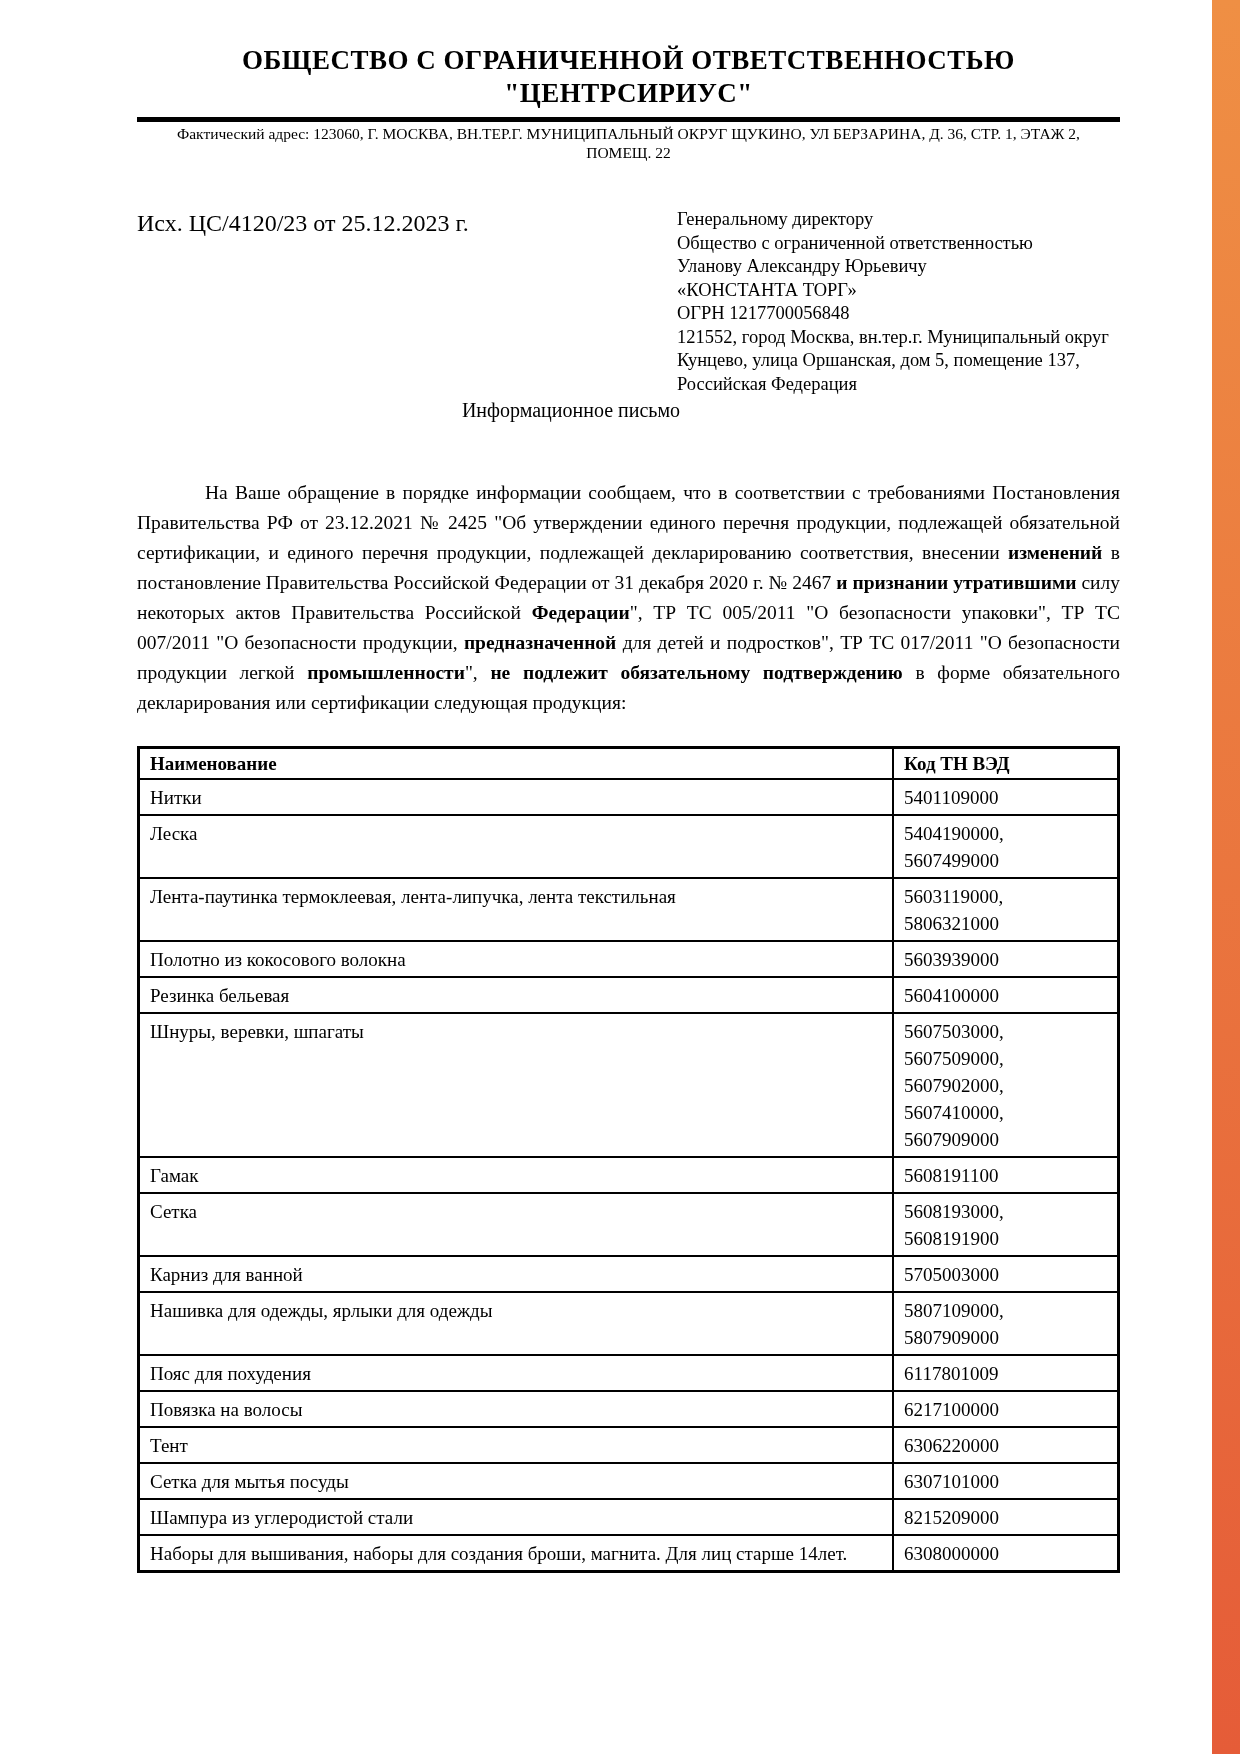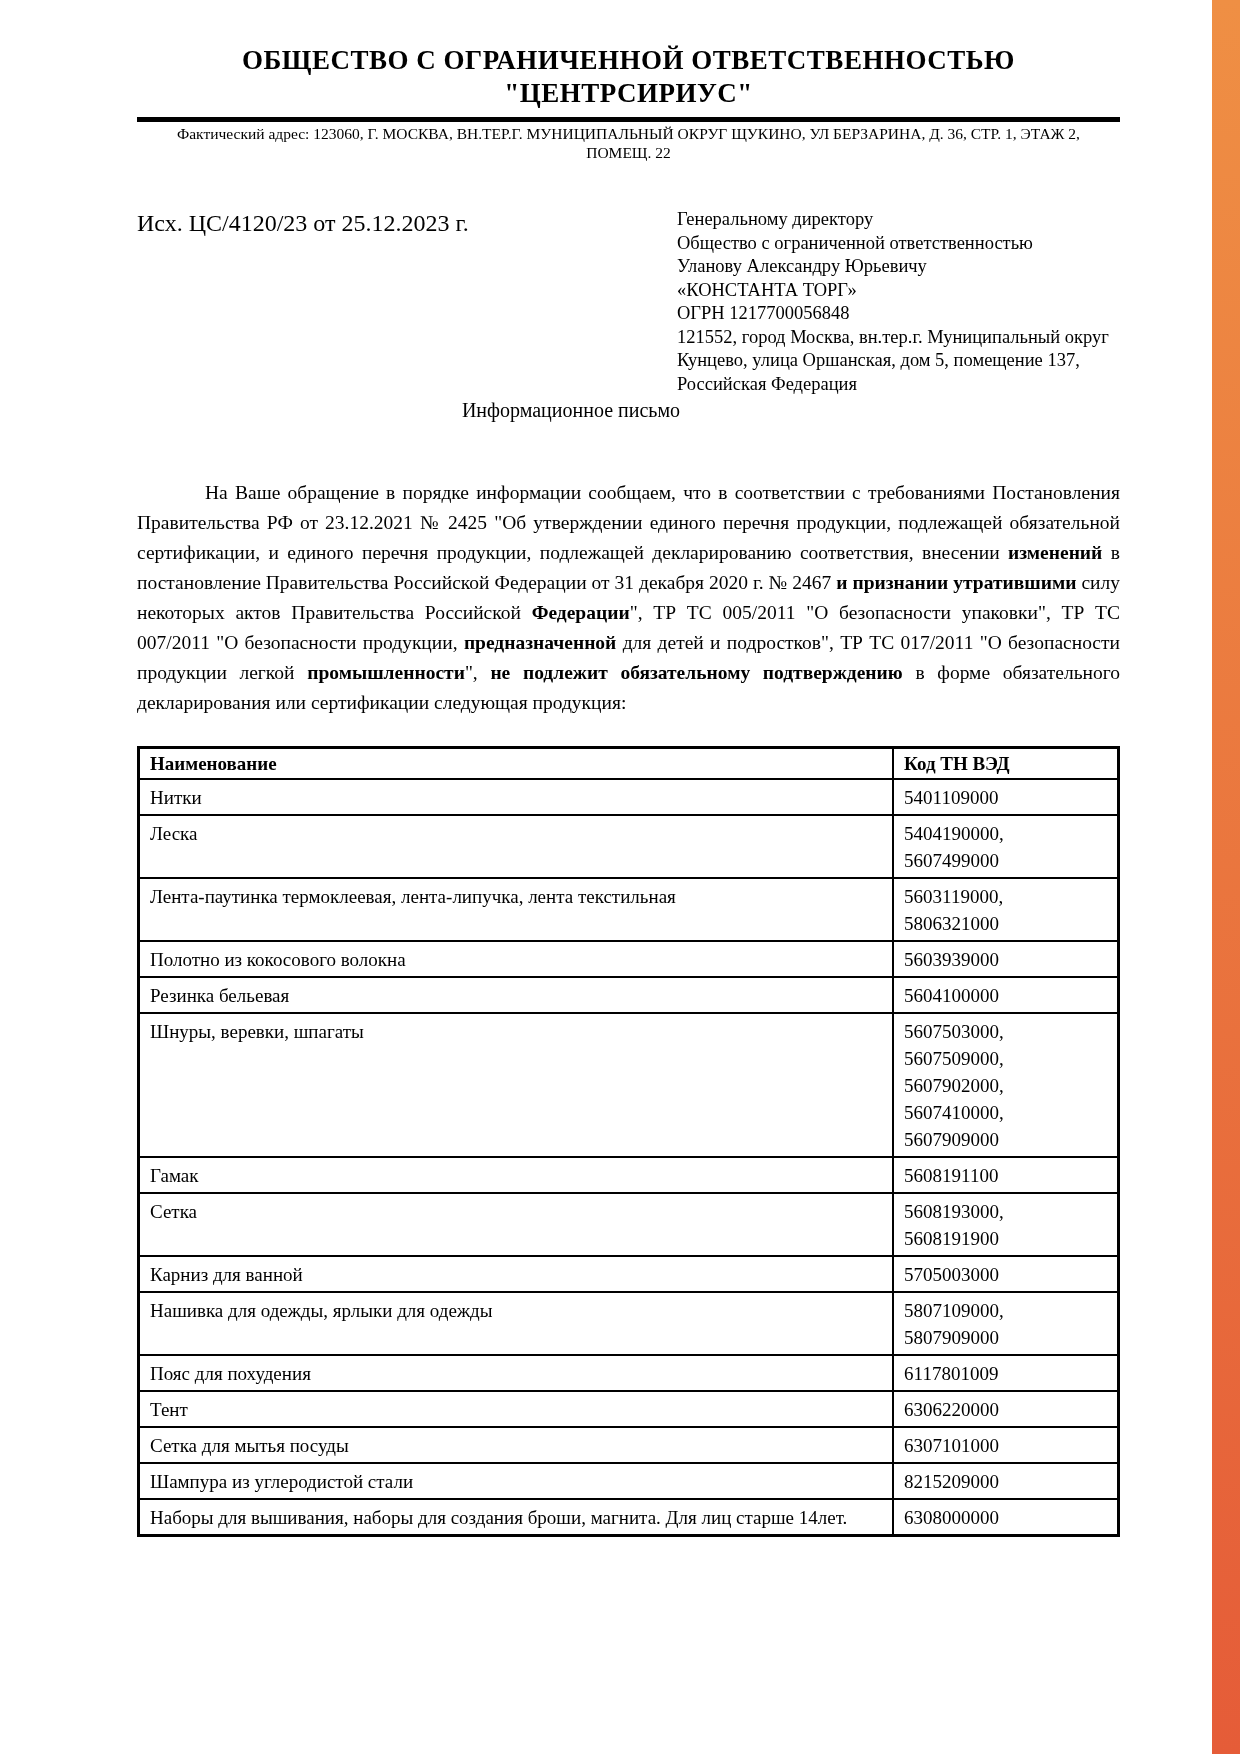--- a/index.html
+++ b/index.html
@@ -220,20 +220,26 @@
             <div class="code-line">5807909000</div>
           </td>
         </tr>
         <tr>
           <td class="cell-name">Пояс для похудения</td>
           <td class="cell-codes">
             <div class="code-line">6117801009</div>
           </td>
         </tr>
         <tr>
+          <td class="cell-name">Повязка на волосы</td>
+          <td class="cell-codes">
+            <div class="code-line">6217100000</div>
+          </td>
+        </tr>
+        <tr>
           <td class="cell-name">Тент</td>
           <td class="cell-codes">
             <div class="code-line">6306220000</div>
           </td>
         </tr>
         <tr>
           <td class="cell-name">Сетка для мытья посуды</td>
           <td class="cell-codes">
             <div class="code-line">6307101000</div>
           </td>

